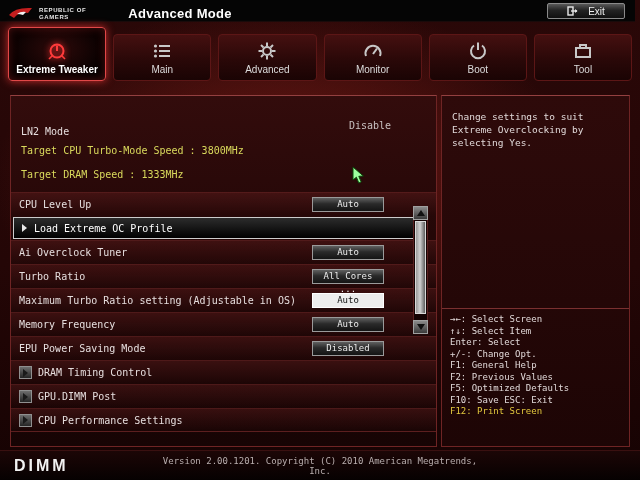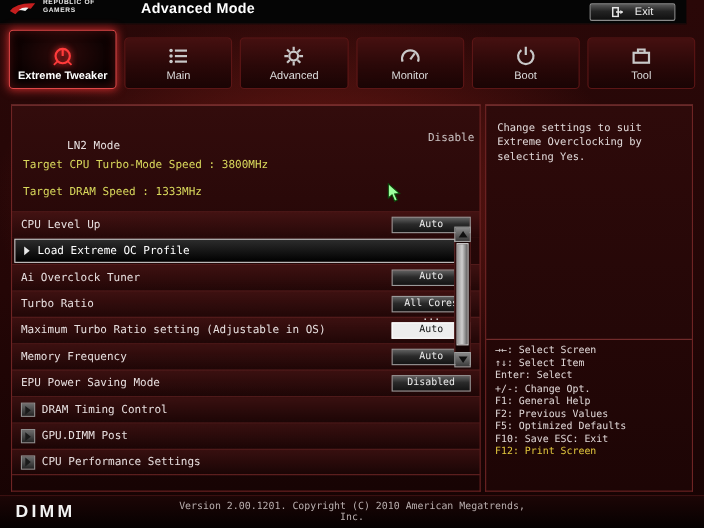--- a/index.html
+++ b/index.html
@@ -6,22 +6,22 @@
   html,body { width:640px; height:480px; overflow:hidden; background:#000; }
   .screen {
     position:relative; width:640px; height:480px; overflow:hidden;
     font-family:"Liberation Sans", sans-serif;
     background:
       radial-gradient(ellipse 420px 260px at 45% 38%, rgba(190,45,35,.50), rgba(0,0,0,0) 70%),
       linear-gradient(180deg,#2a0808 0%, #240606 55%, #160303 100%);
   }
 
   
-  .topbar { position:absolute; top:0; left:0; right:16px; height:22px; background:#050505;
-    display:flex; align-items:flex-start; border-bottom:1px solid #1a0a0a; }
+  .topbar { position:absolute; top:0; left:0; right:5px; height:22px; background:#050505;
+    display:flex; align-items:flex-end; border-bottom:1px solid #1a0a0a; }
   .rog-logo { margin:0 5px 0 8px; }
   .brand { display:flex; flex-direction:column; line-height:7px; }
   .brand span { color:#e8e8e8; font-size:6px; font-weight:bold; letter-spacing:.6px; }
   .title { color:#ffffff; font-size:13px; font-weight:bold; margin-left:42px; letter-spacing:.3px; }
   .exit-btn { position:absolute; right:10px; top:3px; width:78px; height:16px;
     background:linear-gradient(180deg,#585858,#232323 45%,#101010);
     border:1px solid #8a8a8a; border-radius:2px; color:#f0f0f0; font-size:10px;
     font-family:"Liberation Sans",sans-serif; display:flex; align-items:center; justify-content:center; gap:10px; cursor:pointer; }
 
   
@@ -41,32 +41,32 @@
   
   .main-panel { position:absolute; left:10px; top:95px; width:427px; height:352px;
     background:linear-gradient(180deg,#330c0c 0%, #240707 40%, #170404 100%);
     border:1px solid #6e2424; border-top-color:#944040;
     font-family:"DejaVu Sans Mono", monospace; }
   .side-panel { position:absolute; left:441px; top:95px; width:189px; height:352px;
     background:linear-gradient(180deg,#2e0a0a 0%, #1d0505 100%);
     border:1px solid #6e2424; border-top-color:#944040;
     font-family:"DejaVu Sans Mono", monospace; }
 
-  .ln2-row { position:absolute; top:24px; left:10px; right:14px; height:16px;margin-left:40px; }
+  .ln2-row { position:absolute; top:24px; left:10px; right:14px; height:16px; }
   .row-label { color:#e6dede; font-size:10px; }
   .ln2-value { position:absolute; left:328px; color:#c8c0c0; font-size:10px; }
   .info-line { position:absolute; left:10px; color:#d9d95c; font-size:10px; }
   .info-1 { top:49px; } .info-2 { top:73px; }
 
   .rows { position:absolute; top:96px; left:0; right:0; }
   .row { height:24px; display:flex; align-items:center; padding:0 8px;
     border-top:1px solid rgba(150,55,55,.40);
     background:linear-gradient(180deg, rgba(125,40,40,.30), rgba(35,8,8,.18)); }
   .row:last-child { border-bottom:1px solid rgba(150,55,55,.40); }
-  .value-btn { margin-left:auto; width:72px; height:15px;
+  .value-btn { margin-left:auto; margin-right:44px; width:72px; height:15px;
     background:linear-gradient(180deg,#606060,#2a2a2a 45%,#141414);
     border:1px solid #9a9a9a; color:#ececec; font-size:9px; line-height:13px;
     text-align:center; font-family:"DejaVu Sans Mono",monospace; cursor:pointer; }
   .value-btn.selected { background:#ededed; color:#101010; border-color:#ffffff; }
   .row.highlight { height:22px; margin:1px 22px 1px 2px;
     background:linear-gradient(180deg,#2c2c2c,#000000);
     border:1px solid #cccccc; }
   .row.highlight .row-label { color:#ffffff; }
   .chev-box { width:13px; height:13px; margin-right:6px; flex:0 0 13px;
     background:linear-gradient(180deg,#6e6e6e,#242424); border:1px solid #909090;

